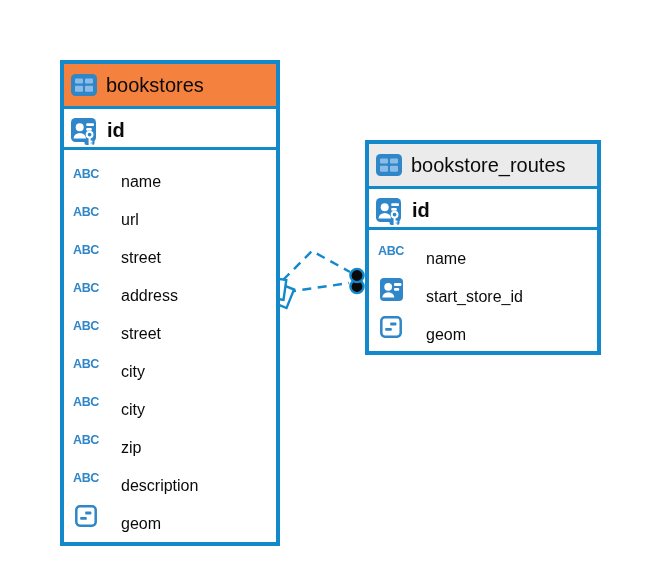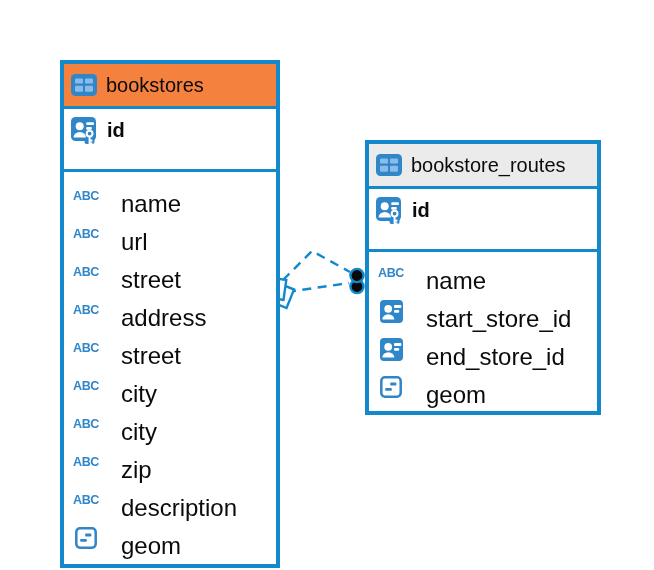--- a/index.html
+++ b/index.html
@@ -32,33 +32,33 @@
 
   .thead{
     display:flex;align-items:center;gap:9px;
     padding:8px 7px;border-bottom:3px solid var(--accent-blue);
   }
   .thead.orange{background:var(--bookstores-header);}
   .thead.gray{background:var(--routes-header);}
   .tname{font-size:20px;line-height:26px;white-space:nowrap;}
 
   .pkrow{
-    display:flex;align-items:flex-start;gap:9px;
-    padding:8px 7px 26px;border-bottom:3px solid var(--accent-blue);
+    display:flex;align-items:flex-end;gap:9px;
+    padding:8px 7px 4px;border-bottom:3px solid var(--accent-blue);
     background:#fff;
   }
   .pklabel{font-size:20px;font-weight:bold;line-height:26px;}
 
   .tbody{padding:5px 0 7px;}
   .t-routes .tbody{padding:2px 0 5px;}
   .crow{
     display:flex;align-items:center;gap:20px;
     height:38px;padding:0 7px;
   }
-  .clabel{font-size:24px;white-space:nowrap;margin-top:16px;}
+  .clabel{font-size:16px;white-space:nowrap;margin-top:16px;}
 
   .cicon{width:30px;flex:none;display:flex;justify-content:center;align-items:center;}
   .abc{
     color:var(--icon-blue);font-weight:bold;font-size:12.5px;
     letter-spacing:-0.4px;line-height:1;
   }
   .hicon{width:26px;height:22px;flex:none;}
   .pkicon{width:27px;height:29px;flex:none;margin-bottom:-4px;}
   .fkicon{width:23px;height:23px;}
   .gicon{width:22px;height:22px;}
@@ -202,28 +202,20 @@
       <div class="crow">
         <span class="cicon">
             <svg class="fkicon">
               <use href="#sym-fk"></use>
             </svg>
           </span>
         <span class="clabel">start_store_id</span>
       </div>
       <div class="crow">
         <span class="cicon">
-            <svg class="fkicon">
-              <use href="#sym-fk"></use>
-            </svg>
-          </span>
-        <span class="clabel">end_store_id</span>
-      </div>
-      <div class="crow">
-        <span class="cicon">
             <svg class="gicon">
               <use href="#sym-geom"></use>
             </svg>
           </span>
         <span class="clabel">geom</span>
       </div>
     </div>
   </div>
 
 </div>

